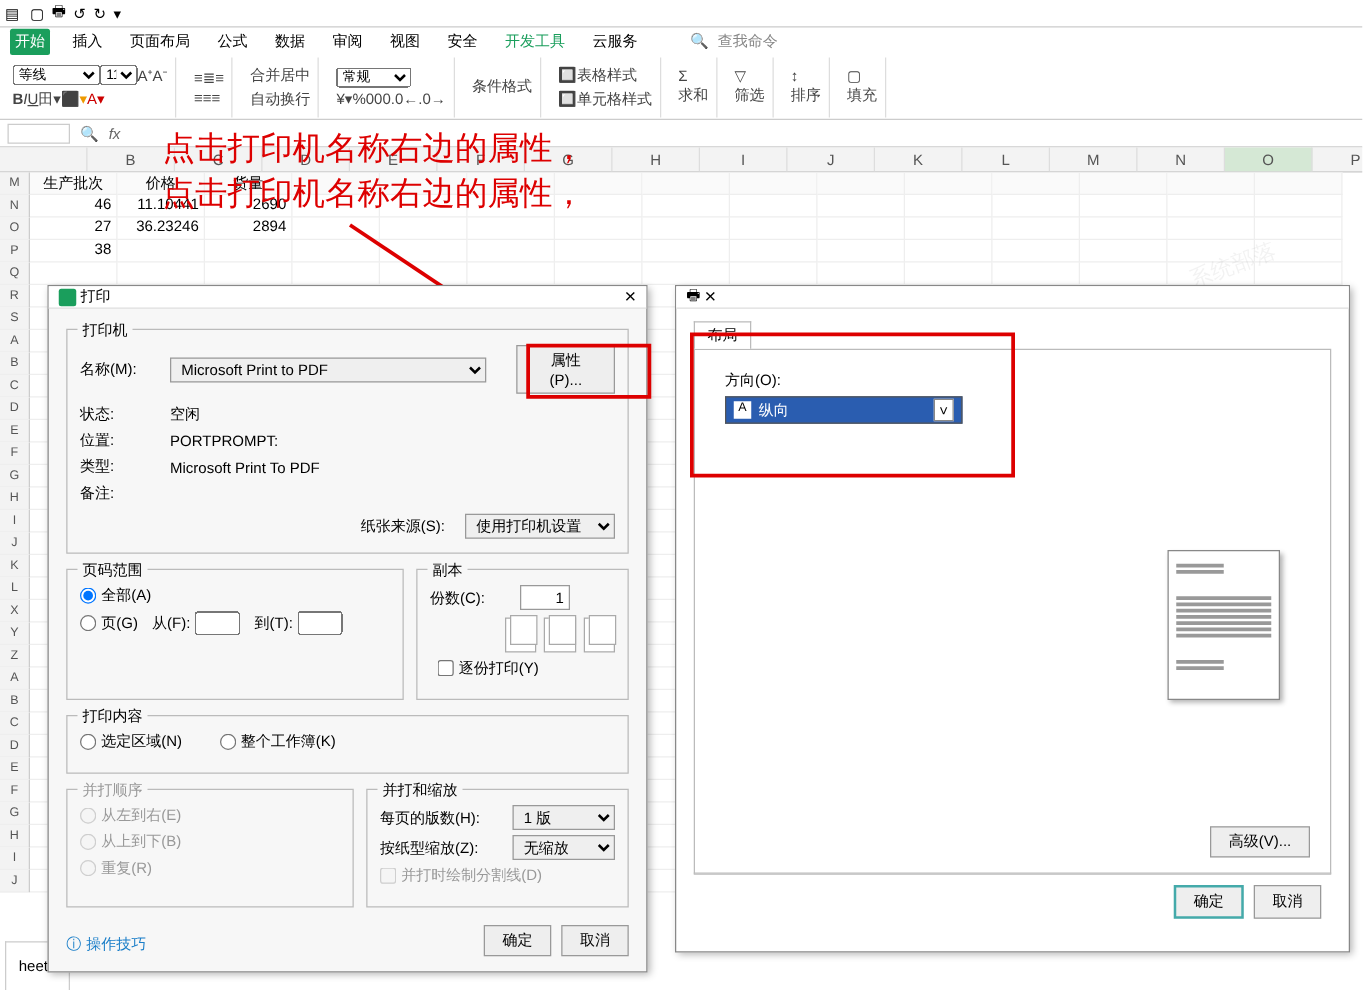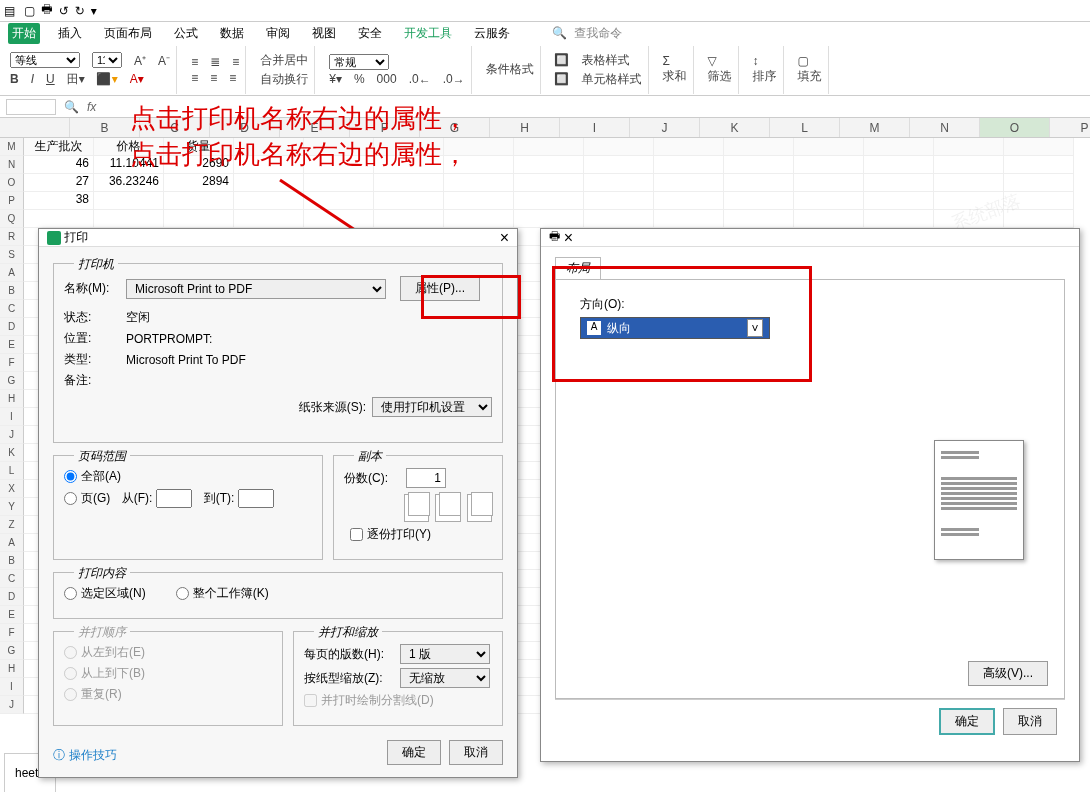--- a/index.html
+++ b/index.html
@@ -6,54 +6,54 @@
 body { width:1090px; height:792px; background:#fff; overflow:hidden; position:relative; font-size:12px; }
 .titlebar { height:22px; display:flex; align-items:center; padding:0 4px; gap:6px; border-bottom:1px solid #ccc; }
 .titlebar .ico { width:14px; height:14px; display:inline-block; }
 .ribbon-tabs { height:22px; display:flex; align-items:end; gap:14px; padding:0 8px; font-size:12px; }
 .ribbon-tabs span { padding:2px 4px; cursor:pointer; }
 .ribbon-tabs .active { background:#1a9e5c; color:#fff; border-radius:2px; }
 .ribbon-tabs .dev { color:#1a9e5c; }
 .ribbon-tabs .search { color:#888; margin-left:20px; }
 .ribbon { height:52px; border-bottom:1px solid #ccc; display:flex; align-items:center; padding:2px 4px; gap:8px; font-size:12px; color:#444; }
 .ribbon .grp { display:flex; flex-direction:column; gap:2px; padding:0 6px; border-right:1px solid #ddd; height:48px; justify-content:center; }
-.ribbon .row { display:flex; align-items:center; gap:12px; }
+.ribbon .row { display:flex; align-items:center; gap:0; }
 .ribbon select,.ribbon .btn { font-size:11px; }
 .formula-bar { height:22px; border-bottom:1px solid #ccc; display:flex; align-items:center; padding:0 6px; gap:8px; font-size:12px; color:#666; }
 .sheet { position:relative; }
 .col-headers { display:flex; height:20px; background:#f3f3f3; border-bottom:1px solid #ccc; }
 .col-headers div { flex:0 0 70px; text-align:center; font-size:12px; border-right:1px solid #ddd; line-height:20px; color:#555; }
 .col-headers .sel { background:#d5e8d5; }
 .rows { display:flex; flex-direction:column; }
 .rows .row { display:flex; height:18px; font-size:12px; }
 .rows .rh { flex:0 0 24px; background:#f3f3f3; border-right:1px solid #ccc; border-bottom:1px solid #eee; text-align:center; font-size:10px; color:#555; line-height:18px; }
 .rows .cell { flex:0 0 70px; border-right:1px solid #eee; border-bottom:1px solid #eee; padding:0 4px; text-align:right; }
 .rows .hdr .cell { text-align:center; background:#fafafa; }
 .annotation1 { position:absolute; left:130px; top:100px; font-size:26px; color:#d00; font-weight:500; z-index:20; line-height:1.4; }
 .annotation2 { position:absolute; left:578px; top:605px; font-size:26px; color:#d00; font-weight:500; z-index:20; }
 svg.arrow { position:absolute; z-index:19; pointer-events:none; }
 .dialog { position:absolute; background:#f7f7f7; border:1px solid #888; box-shadow:2px 2px 6px rgba(0,0,0,.3); font-size:12px; z-index:30; }
 .dialog .titlebar2 { height:18px; display:flex; align-items:center; padding:0 8px; background:#fff; border-bottom:1px solid #ddd; }
 .dialog .titlebar2 .ttl { flex:1; }
 .dialog .titlebar2 .x { font-size:16px; cursor:pointer; }
 .dialog .body { padding:10px 14px; }
 .fieldset { border:1px solid #bbb; margin:6px 0; padding:8px 10px 12px; position:relative; }
-.fieldset .legend { position:absolute; top:-8px; left:20px; background:#f7f7f7; padding:0 4px; font-size:12px;font-style:italic; }
-.fr { display:flex; align-items:center; gap:6px; margin:4px 0; }
+.fieldset .legend { position:absolute; top:-8px; left:8px; background:#f7f7f7; padding:0 4px; font-size:12px; }
+.fr { display:flex; align-items:center; gap:16px; margin:4px 0; }
 .fr label { min-width:56px; }
 .fr input[type=text],.fr select { border:1px solid #999; height:20px; padding:0 4px; font-size:12px; }
 .chk { display:flex; align-items:center; gap:4px; margin:4px 0; }
 .btn { border:1px solid #999; background:#eee; padding:3px 14px; cursor:pointer; font-size:12px; }
 .hlbox { border:3px solid #d00; position:absolute; z-index:31; pointer-events:none; }
 .collate-icons { display:flex; gap:6px; margin:6px 0 0 60px; }
 .collate-icons .ci { width:26px; height:28px; border:1px solid #aaa; background:#fff; position:relative; }
 .collate-icons .ci::after { content:""; position:absolute; width:20px; height:22px; border:1px solid #aaa; left:3px; top:-3px; background:#fff; }
 .prop-dialog .body { display:flex; flex-direction:column; height:calc(100% - 26px); }
 .tab-strip { display:flex; border-bottom:1px solid #bbb; }
-.tab-strip .tab { border:1px solid #bbb; border-bottom:none; padding:2px 10px; background:#fff; margin-right:2px;font-style:italic; }
+.tab-strip .tab { border:1px solid #bbb; border-bottom:none; padding:2px 10px; background:#fff; margin-right:2px; }
 .orient-sel { width:190px; height:22px; background:#2a5db0; color:#fff; display:flex; align-items:center; padding:0 6px; border:1px solid #555; margin-top:4px; }
 .orient-sel .dd { margin-left:auto; background:#fff; color:#000; width:16px; height:18px; text-align:center; line-height:18px; border:1px solid #888; }
 .preview-page { width:90px; height:120px; border:1px solid #888; background:#fff; box-shadow:2px 2px 4px rgba(0,0,0,.3); margin:30px auto; padding:8px 6px; }
 .preview-page .line { height:3px; background:#999; margin:2px 0; }
 .preview-page .line.short { width:50%; }
 .dialog-foot { border-top:1px solid #ccc; padding:8px; display:flex; justify-content:flex-end; gap:8px; }
 .sico { width:14px; height:14px; background:#1a9e5c; display:inline-block; border-radius:2px; }
 .tips-link { color:#1a7ec8; display:flex; align-items:center; gap:4px; margin-top:6px; }
 .sheet-tab { position:absolute; bottom:0; left:4px; font-size:12px; border:1px solid #ccc; border-bottom:none; padding:12px 10px; background:#fff; }
 .watermark { position:absolute; color:rgba(0,0,0,.05); font-size:18px; transform:rotate(-20deg); pointer-events:none; }

